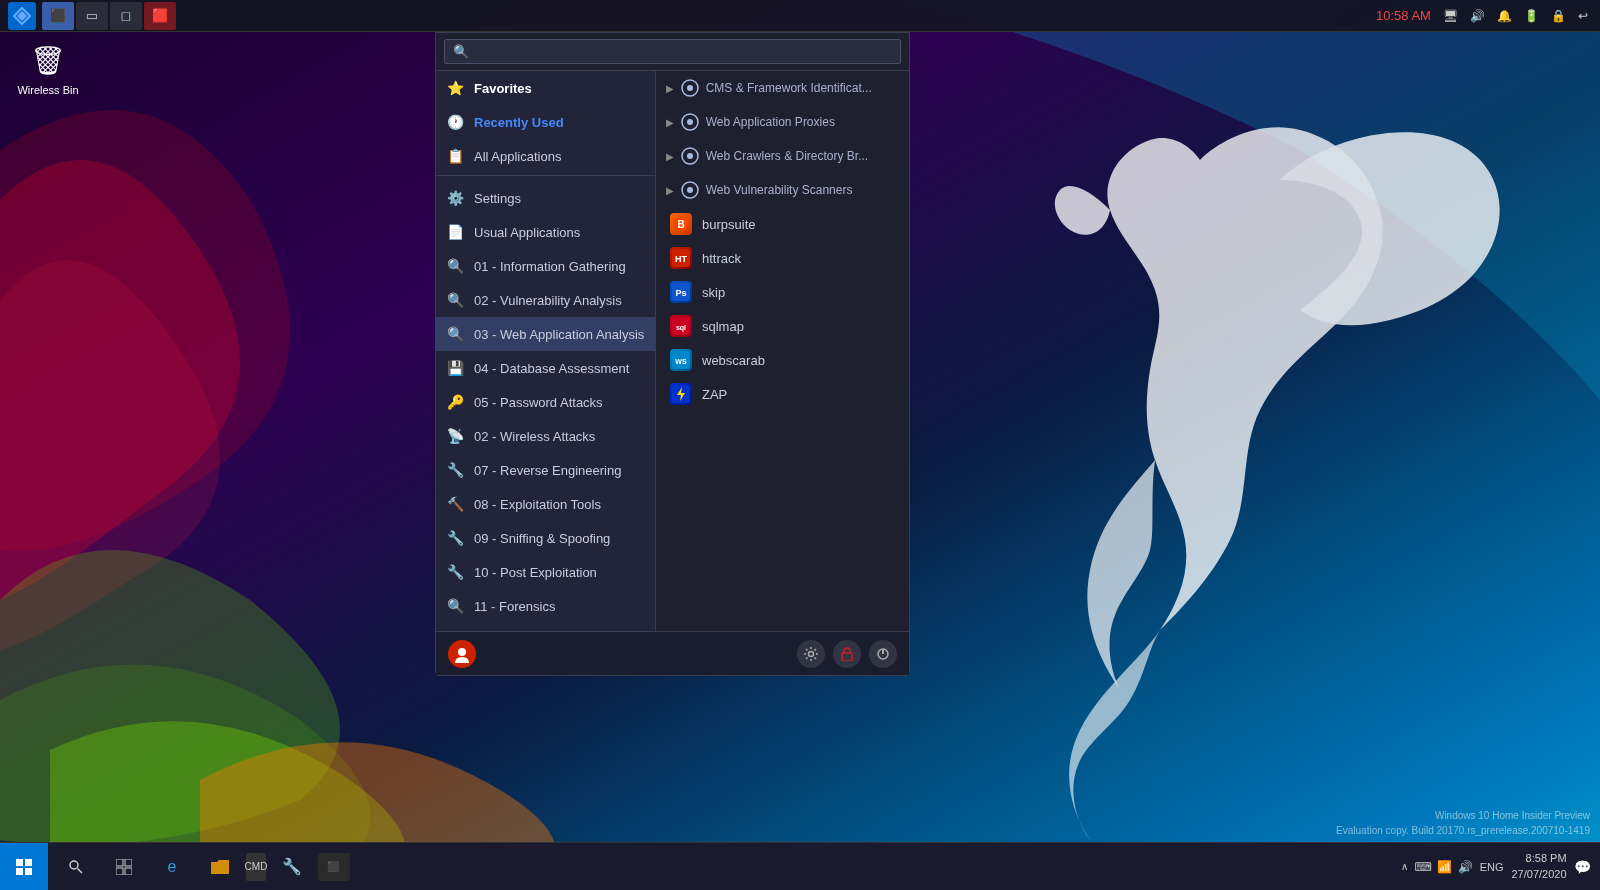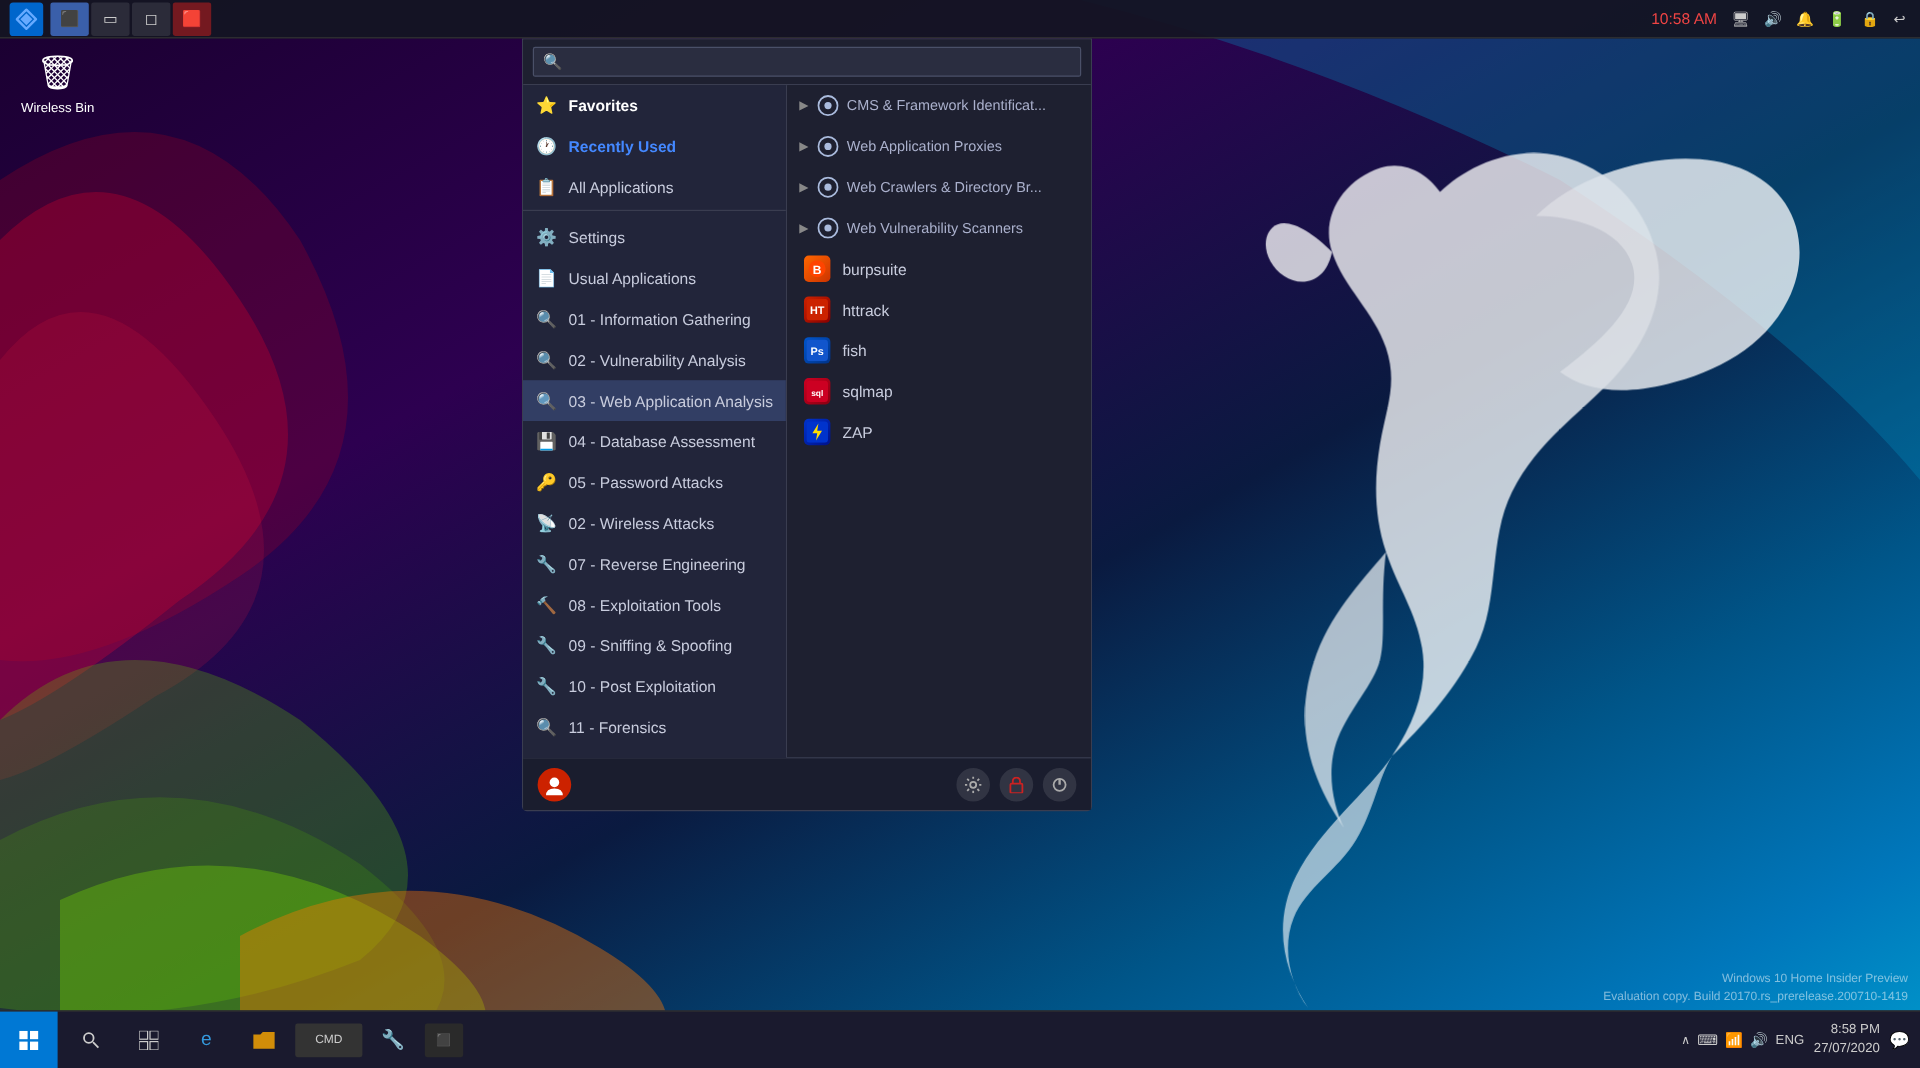--- a/index.html
+++ b/index.html
@@ -625,34 +625,43 @@
         <span>httrack</span>
       </div>
 
       <div class="app-item">
         <div class="app-item-icon icon-paros">
           <svg width="18" height="18" viewBox="0 0 18 18">
               <rect width="18" height="18" rx="3" fill="#1155cc"></rect>
               <text x="9" y="13" text-anchor="middle" fill="white" font-size="9" font-weight="bold">Ps</text>
             </svg>
         </div>
-        <span>fish</span>
+        <span>skip</span>
       </div>
 
 
       <div class="app-item">
         <div class="app-item-icon icon-sqlmap">
           <svg width="18" height="18" viewBox="0 0 18 18">
               <rect width="18" height="18" rx="3" fill="#cc0022"></rect>
               <text x="9" y="13" text-anchor="middle" fill="white" font-size="7" font-weight="bold">sql</text>
             </svg>
         </div>
         <span>sqlmap</span>
       </div>
 
+      <div class="app-item">
+        <div class="app-item-icon icon-webscarab">
+          <svg width="18" height="18" viewBox="0 0 18 18">
+              <rect width="18" height="18" rx="3" fill="#0088cc"></rect>
+              <text x="9" y="13" text-anchor="middle" fill="white" font-size="7" font-weight="bold">WS</text>
+            </svg>
+        </div>
+        <span>webscarab</span>
+      </div>
 
 
       <div class="app-item">
         <div class="app-item-icon icon-zap">
           <svg width="18" height="18" viewBox="0 0 18 18">
               <rect width="18" height="18" rx="3" fill="#0033cc"></rect>
               <polygon points="10,2 5,10 9,10 8,16 13,8 9,8" fill="#ffdd00"></polygon>
             </svg>
         </div>
         <span>ZAP</span>
@@ -715,21 +724,21 @@
             <rect x="0" y="9" width="7" height="7" fill="none" stroke="#ccc" stroke-width="1"></rect>
             <rect x="9" y="9" width="7" height="7" fill="none" stroke="#ccc" stroke-width="1"></rect>
           </svg>
       </div>
       <div class="taskbar-icon" style="color:#3498db;font-size:16px;">e</div>
       <div class="taskbar-icon">
         <svg width="18" height="16" viewBox="0 0 18 16">
             <path d="M0,3 L6,3 L8,1 L18,1 L18,15 L0,15 Z" fill="#ffaa00" opacity="0.8"></path>
           </svg>
       </div>
-      <div class="taskbar-icon" style="background:#333;border-radius:2px;width:56px;height:28px;font-size:10px;color:#ccc;">CMD</div>
+      <div class="taskbar-icon" style="background:#333;border-radius:2px;width:20px;height:28px;font-size:10px;color:#ccc;">CMD</div>
       <div class="taskbar-icon" style="font-size:16px;">🔧</div>
       <div class="taskbar-icon" style="background:#2a2a2a;border-radius:2px;width:32px;height:28px;font-size:10px;color:#888;">⬛</div>
     </div>
   </div>
 
   <div class="taskbar-right">
     <div class="sys-tray">
       <span style="font-size:10px;">∧</span>
       <span>⌨</span>
       <span>📶</span>

